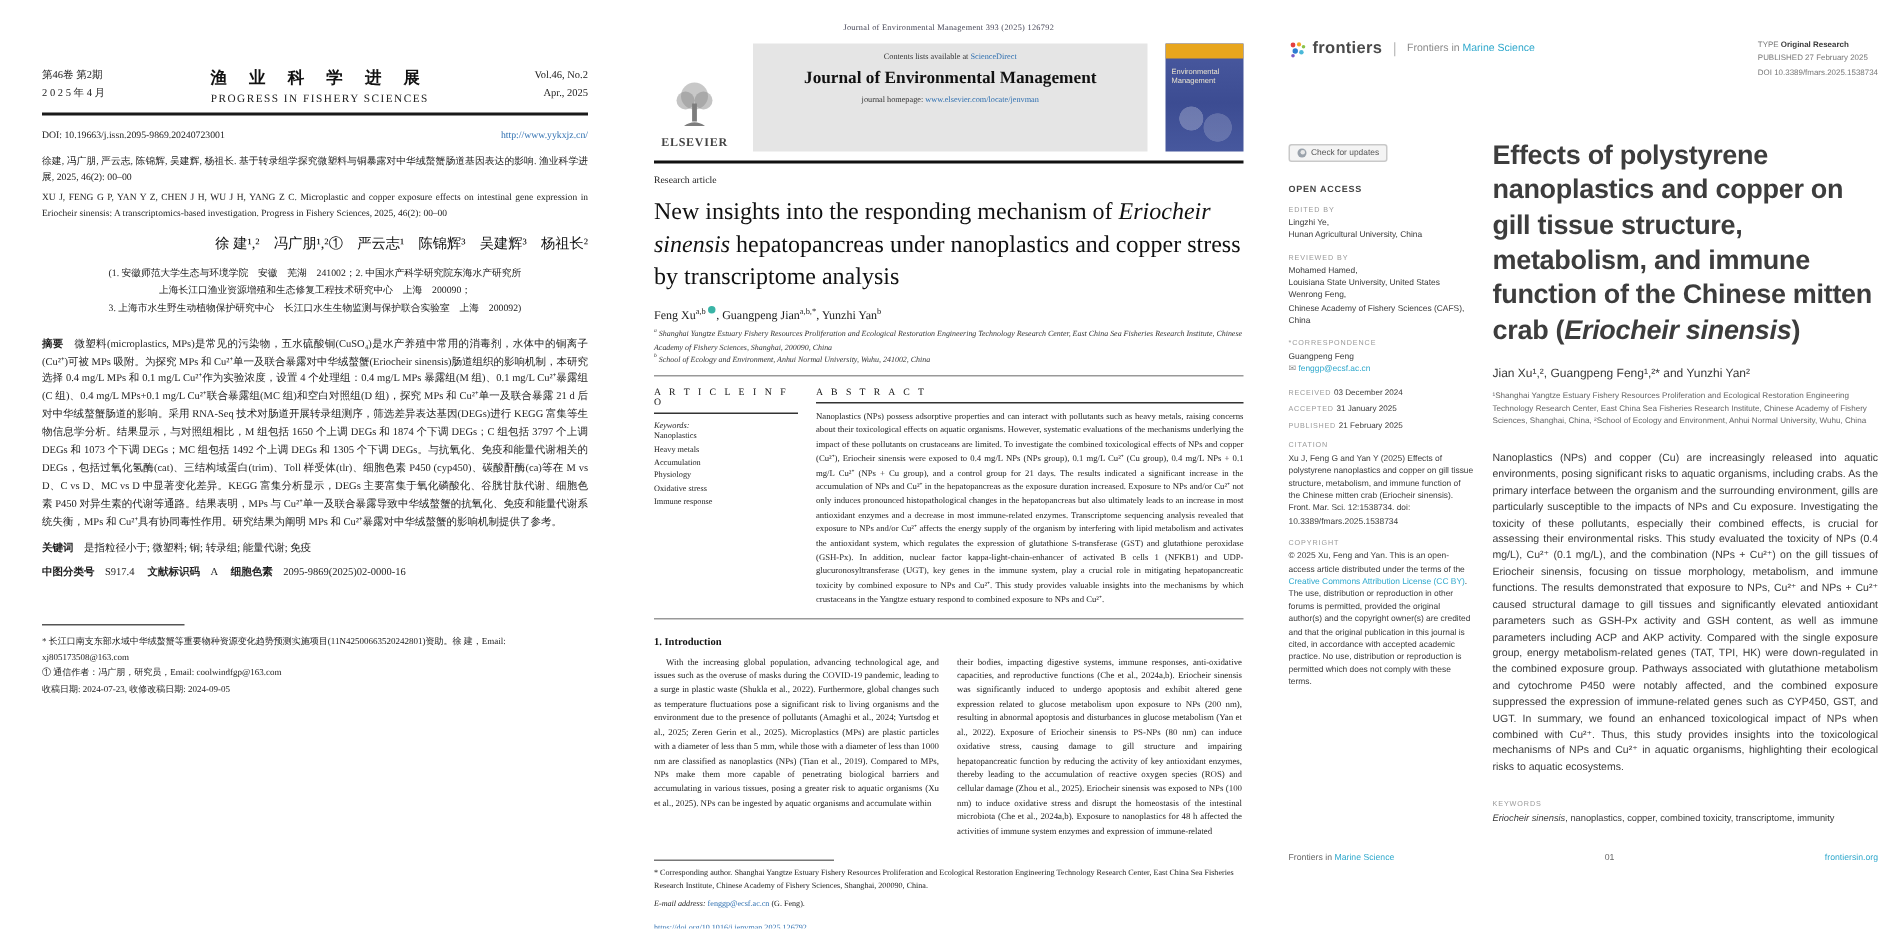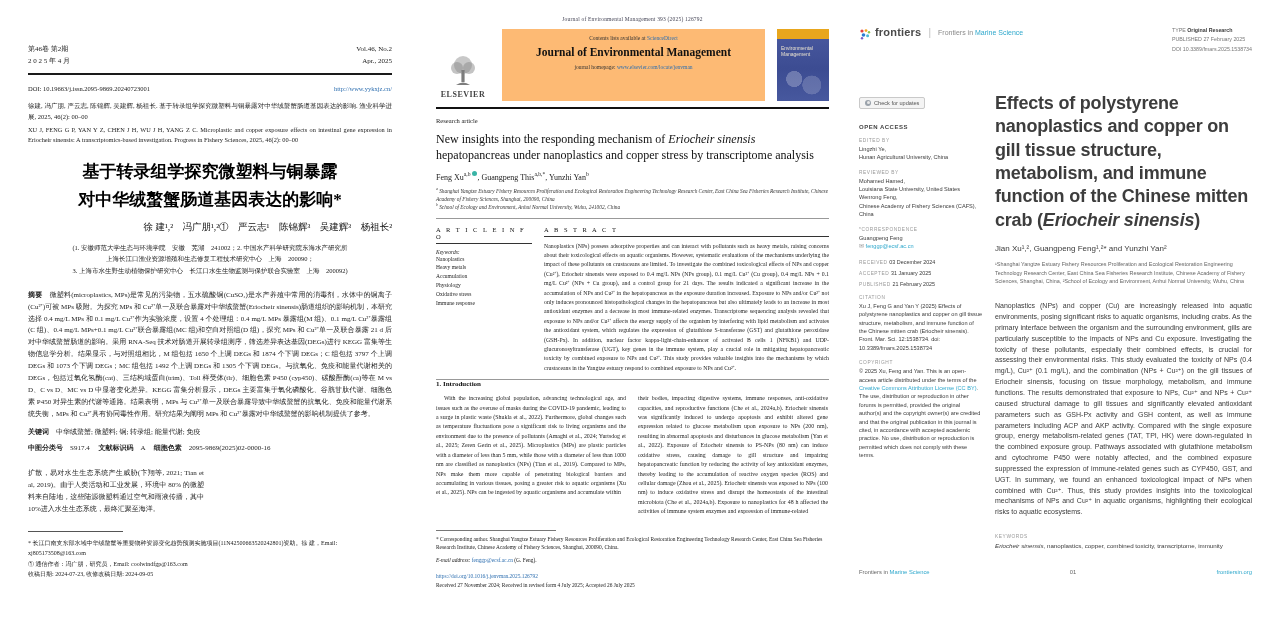--- a/index.html
+++ b/index.html
@@ -31,45 +31,45 @@
   .p1-col{width:176px;}
   .p1-footrule{width:95px;border-top:1px solid #555;margin-top:16px;}
   .p1-foot{font-size:6px;line-height:1.75;margin-top:6px;color:#222;}
 
   
   #p2{left:420px;width:425px;padding:16px 16px 0 16px;font-size:6px;}
   .p2-topline{text-align:center;font-size:5.5px;color:#445;letter-spacing:.2px;}
   .p2-headrow{display:flex;align-items:stretch;margin-top:7px;}
   .p2-els{width:54px;display:flex;flex-direction:column;align-items:center;justify-content:flex-end;padding-bottom:2px;text-align:center;}
   .p2-els-name{font-size:8px;letter-spacing:.5px;color:#444;margin-top:1px;font-weight:bold;}
-  .p2-graybox{flex:1;background:#fdba74;text-align:center;padding:6px 4px 5px 4px;margin:0 12px;}
+  .p2-graybox{flex:1;background:#e5e5e5;text-align:center;padding:6px 4px 5px 4px;margin:0 12px;}
   .p2-contents{font-size:5.5px;color:#333;}
   .p2-jname{font-size:11.5px;font-weight:bold;color:#111;margin-top:5px;}
   .p2-homepage{font-size:5.5px;color:#333;margin-top:6px;}
   .p2-cover{width:52px;height:72px;background:linear-gradient(180deg,#4a5aa0 0%,#3c4c92 55%,#47589e 100%);position:relative;overflow:hidden;}
   .p2-cover-band{position:absolute;top:0;left:0;right:0;height:10px;background:#e8a61d;}
   .p2-cover-title{position:absolute;top:16px;left:4px;right:2px;color:#e9e2cf;font-size:5px;line-height:1.25;font-family:"Liberation Sans",sans-serif;}
   .p2-cover-art{position:absolute;bottom:4px;left:4px;right:4px;height:30px;background:
       radial-gradient(circle at 30% 40%, rgba(255,255,255,.25) 0 22%, transparent 23%),
       radial-gradient(circle at 70% 60%, rgba(255,255,255,.18) 0 26%, transparent 27%);}
   .p2-thickrule{border-bottom:2.5px solid #111;margin-top:6px;}
   .p2-rtype{font-size:6.5px;margin-top:8px;color:#222;}
-  .p2-title{font-size:12px;line-height:1.35;margin-top:7px;color:#111;}
+  .p2-title{font-size:16px;line-height:1.35;margin-top:7px;color:#111;}
   .p2-authors{font-size:8px;margin-top:8px;color:#1c1c1c;}
   .p2-orcid{display:inline-block;width:5px;height:5px;border-radius:50%;background:#39b4a6;vertical-align:super;}
   .p2-affil{font-size:5.3px;font-style:italic;line-height:1.55;margin-top:5px;color:#333;}
   .p2-secrule{border-bottom:1px solid #999;margin-top:6px;}
   .p2-info-abs{display:flex;gap:12px;margin-top:7px;}
   .p2-info{width:96px;flex:none;}
   .p2-absc{flex:1;}
   .p2-heading{font-size:6.5px;letter-spacing:2px;color:#111;padding-bottom:3px;border-bottom:1px solid #333;}
   .p2-kwlabel{font-size:5.5px;font-style:italic;margin-top:5px;color:#222;}
   .p2-kw{font-size:5.5px;line-height:1.6;color:#222;}
   .p2-abstext{font-size:5.8px;line-height:1.62;margin-top:5px;color:#1e1e1e;}
-  .p2-intro-h{font-size:7px;font-weight:bold;color:#111;}
+  .p2-intro-h{font-size:7px;font-weight:bold;margin-top:11px;color:#111;}
   .p2-introcols{display:flex;gap:12px;margin-top:6px;}
   .p2-icol{width:190px;font-size:5.9px;line-height:1.6;color:#1e1e1e;}
   .p2-footrule{width:120px;border-top:.8px solid #777;margin-top:13px;}
   .p2-foot{font-size:5.4px;line-height:1.6;margin-top:4px;color:#222;}
   .p2-foot-meta{font-size:5.4px;line-height:1.7;margin-top:7px;color:#222;}
 
   
   #p3{left:845px;width:421px;padding:26px 14px 0 14px;font-family:"Liberation Sans","DejaVu Sans",sans-serif;color:#3a3a3a;}
   .p3-head{display:flex;justify-content:space-between;align-items:flex-start;}
   .p3-brand{display:flex;align-items:center;gap:4px;}
@@ -107,55 +107,54 @@
 </style>
 </head>
 <body>
 
 <div class="page" id="p1">
   <div class="p1-header">
     <div class="p1-h-side">
       <div>第46卷 第2期</div>
       <div>2 0 2 5 年 4 月</div>
     </div>
+    <div class="p1-h-center">
+      <div class="p1-jcn">渔 业 科 学 进 展</div>
+      <div class="p1-jen">PROGRESS IN FISHERY SCIENCES</div>
+    </div>
     <div class="p1-h-side" style="text-align:right">
       <div>Vol.46, No.2</div>
       <div>Apr., 2025</div>
     </div>
   </div>
   <div class="p1-rule"></div>
   <div class="p1-doi-row">
     <span>DOI: 10.19663/j.issn.2095-9869.20240723001</span>
     <span class="link">http://www.yykxjz.cn/</span>
   </div>
   <div class="p1-cite just">徐建, 冯广朋, 严云志, 陈锦辉, 吴建辉, 杨祖长. 基于转录组学探究微塑料与铜暴露对中华绒螯蟹肠道基因表达的影响. 渔业科学进展, 2025, 46(2): 00–00</div>
   <div class="p1-cite-en just">XU J, FENG G P, YAN Y Z, CHEN J H, WU J H, YANG Z C. Microplastic and copper exposure effects on intestinal gene expression in Eriocheir sinensis: A transcriptomics-based investigation. Progress in Fishery Sciences, 2025, 46(2): 00–00</div>
-  <div class="p1-title">
-    <div>基于转录组学探究微塑料与铜暴露</div>
-    <div>对中华绒螯蟹肠道基因表达的影响*</div>
-  </div>
   <div class="p1-authors">徐  建¹,²　冯广朋¹,²①　严云志¹　陈锦辉³　吴建辉³　杨祖长²</div>
   <div class="p1-affil">
     <div>(1. 安徽师范大学生态与环境学院　安徽　芜湖　241002；2. 中国水产科学研究院东海水产研究所</div>
     <div>上海长江口渔业资源增殖和生态修复工程技术研究中心　上海　200090；</div>
     <div>3. 上海市水生野生动植物保护研究中心　长江口水生生物监测与保护联合实验室　上海　200092)</div>
   </div>
   <div class="p1-abs just">
     <b>摘要</b>　<span>微塑料(microplastics, MPs)是常见的污染物，五水硫酸铜(CuSO₄)是水产养殖中常用的消毒剂，水体中的铜离子(Cu²⁺)可被 MPs 吸附。为探究 MPs 和 Cu²⁺单一及联合暴露对中华绒螯蟹(Eriocheir sinensis)肠道组织的影响机制，本研究选择 0.4 mg/L MPs 和 0.1 mg/L Cu²⁺作为实验浓度，设置 4 个处理组：0.4 mg/L MPs 暴露组(M 组)、0.1 mg/L Cu²⁺暴露组(C 组)、0.4 mg/L MPs+0.1 mg/L Cu²⁺联合暴露组(MC 组)和空白对照组(D 组)，探究 MPs 和 Cu²⁺单一及联合暴露 21 d 后对中华绒螯蟹肠道的影响。采用 RNA-Seq 技术对肠道开展转录组测序，筛选差异表达基因(DEGs)进行 KEGG 富集等生物信息学分析。结果显示，与对照组相比，M 组包括 1650 个上调 DEGs 和 1874 个下调 DEGs；C 组包括 3797 个上调 DEGs 和 1073 个下调 DEGs；MC 组包括 1492 个上调 DEGs 和 1305 个下调 DEGs。与抗氧化、免疫和能量代谢相关的 DEGs，包括过氧化氢酶(cat)、三结构域蛋白(trim)、Toll 样受体(tlr)、细胞色素 P450 (cyp450)、碳酸酐酶(ca)等在 M vs D、C vs D、MC vs D 中显著变化差异。KEGG 富集分析显示，DEGs 主要富集于氧化磷酸化、谷胱甘肽代谢、细胞色素 P450 对异生素的代谢等通路。结果表明，MPs 与 Cu²⁺单一及联合暴露导致中华绒螯蟹的抗氧化、免疫和能量代谢系统失衡，MPs 和 Cu²⁺具有协同毒性作用。研究结果为阐明 MPs 和 Cu²⁺暴露对中华绒螯蟹的影响机制提供了参考。</span>
   </div>
   <div class="p1-kw">
-    <b>关键词</b>　<span>中华绒螯蟹; 微塑料; 铜; 转录组; 能量代谢; 免疫</span>
+    <b>关键词</b>　<span>是指粒径小于; 微塑料; 铜; 转录组; 能量代谢; 免疫</span>
   </div>
   <div class="p1-kw">
     <b>中图分类号</b>　<span>S917.4</span>　
     <b>文献标识码</b>　<span>A</span>　
     <b>细胞色素</b>　<span>2095-9869(2025)02-0000-16</span>
   </div>
   <div class="p1-body">
-    <div class="p1-col just">扩散，易对水生生态系统产生威胁(卞翔等, 2021; Tian et al, 2019)。由于人类活动和工业发展，环境中 80% 的微塑料来自陆地，这些陆源微塑料通过空气和雨液传播，其中 10%进入水生生态系统，最终汇聚至海洋。</div>
   </div>
   <div class="p1-footrule"></div>
   <div class="p1-foot">
     <div>* 长江口南支东部水域中华绒螯蟹等重要物种资源变化趋势预测实施项目(11N42500663520242801)资助。徐  建，Email: xj805173508@163.com</div>
     <div>① 通信作者：冯广朋，研究员，Email: coolwindfgp@163.com</div>
     <div>收稿日期: 2024-07-23, 收修改稿日期: 2024-09-05</div>
   </div>
 </div>
 
 <div class="page" id="p2">
@@ -188,21 +187,21 @@
       <div class="p2-cover-art"></div>
     </div>
   </div>
   <div class="p2-thickrule"></div>
   <div class="p2-rtype">Research article</div>
   <div class="p2-title">
     <span>New insights into the responding mechanism of </span><i>Eriocheir sinensis</i><span> hepatopancreas under nanoplastics and copper stress by transcriptome analysis</span>
   </div>
   <div class="p2-authors">
     <span>Feng Xu</span><sup>a,b</sup>
-    <span class="p2-orcid"></span><span>, Guangpeng This</span><sup>a,b,*</sup><span>, Yunzhi Yan</span><sup>b</sup>
+    <span class="p2-orcid"></span><span>, Guangpeng Jian</span><sup>a,b,*</sup><span>, Yunzhi Yan</span><sup>b</sup>
   </div>
   <div class="p2-affil">
     <div><sup>a</sup><span> Shanghai Yangtze Estuary Fishery Resources Proliferation and Ecological Restoration Engineering Technology Research Center, East China Sea Fisheries Research Institute, Chinese Academy of Fishery Sciences, Shanghai, 200090, China</span></div>
     <div><sup>b</sup><span> School of Ecology and Environment, Anhui Normal University, Wuhu, 241002, China</span></div>
   </div>
   <div class="p2-secrule"></div>
   <div class="p2-info-abs">
     <div class="p2-info">
       <div class="p2-heading">A R T I C L E   I N F O</div>
       <div class="p2-kwlabel">Keywords:</div>

